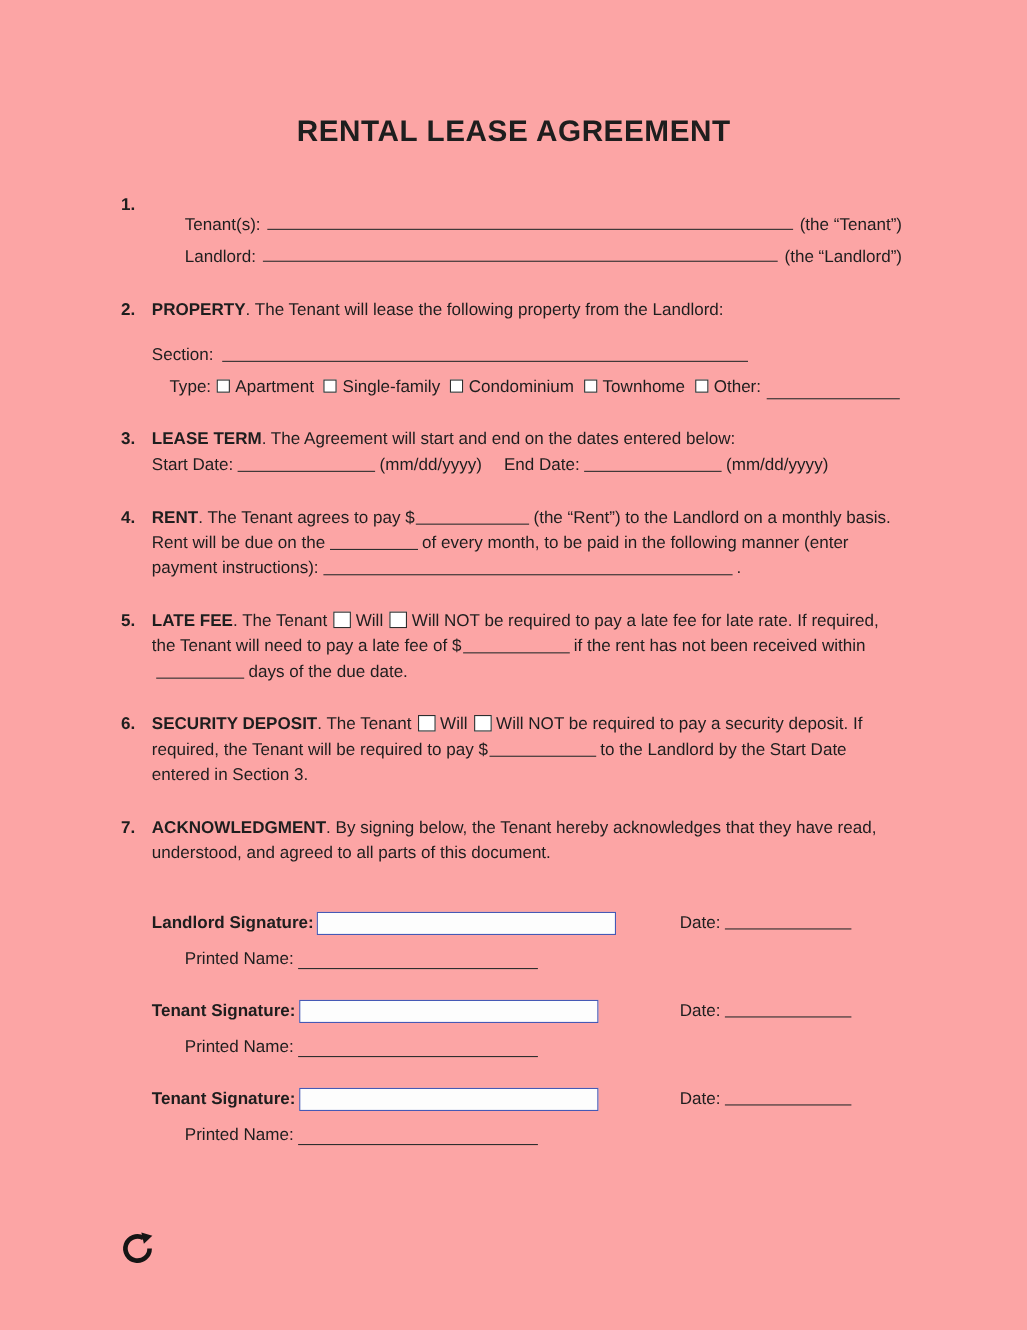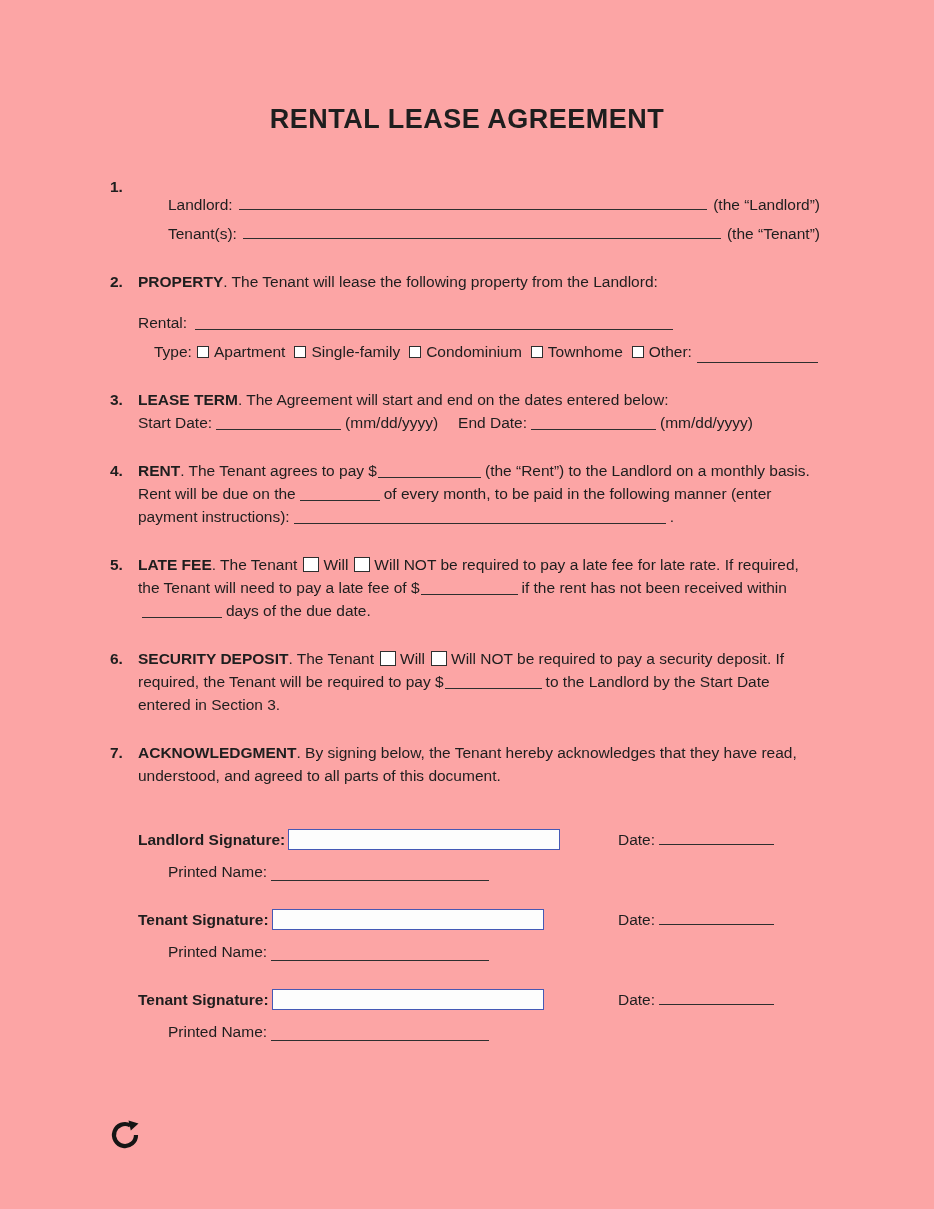--- a/index.html
+++ b/index.html
@@ -51,42 +51,42 @@
 
   <h1 class="title">RENTAL LEASE AGREEMENT</h1>
 
   <div class="body">
 
     <div class="section">
       <div class="num">1.</div>
       <div class="content">
         <div class="field-rows">
           <div class="frow">
+            <span>Tenant(s):</span>
+            <span class="blank grow"></span>
+            <span>(the “Tenant”)</span>
+          </div>
+          <div class="frow">
             <span>Landlord:</span>
             <span class="blank grow"></span>
             <span>(the “Landlord”)</span>
           </div>
-          <div class="frow">
-            <span>Tenant(s):</span>
-            <span class="blank grow"></span>
-            <span>(the “Tenant”)</span>
-          </div>
         </div>
       </div>
     </div>
 
     <div class="section">
       <div class="num">2.</div>
       <div class="content">
         <p class="para">
           <strong class="hd">PROPERTY</strong><span>. The Tenant will lease the following property from the Landlord:</span>
         </p>
         <div class="sub">
           <div class="subrow">
-            <span>Rental:</span>
+            <span>Section:</span>
             <span class="blank w478"></span>
           </div>
           <div class="typerow">
             <span>Type:</span>
             <span class="opt"><span class="cb first"></span><span>Apartment</span></span>
             <span class="opt"><span class="cb"></span><span>Single-family</span></span>
             <span class="opt"><span class="cb"></span><span>Condominium</span></span>
             <span class="opt"><span class="cb"></span><span>Townhome</span></span>
             <span class="opt"><span class="cb"></span><span>Other:</span></span>
             <span class="blank grow"></span>

